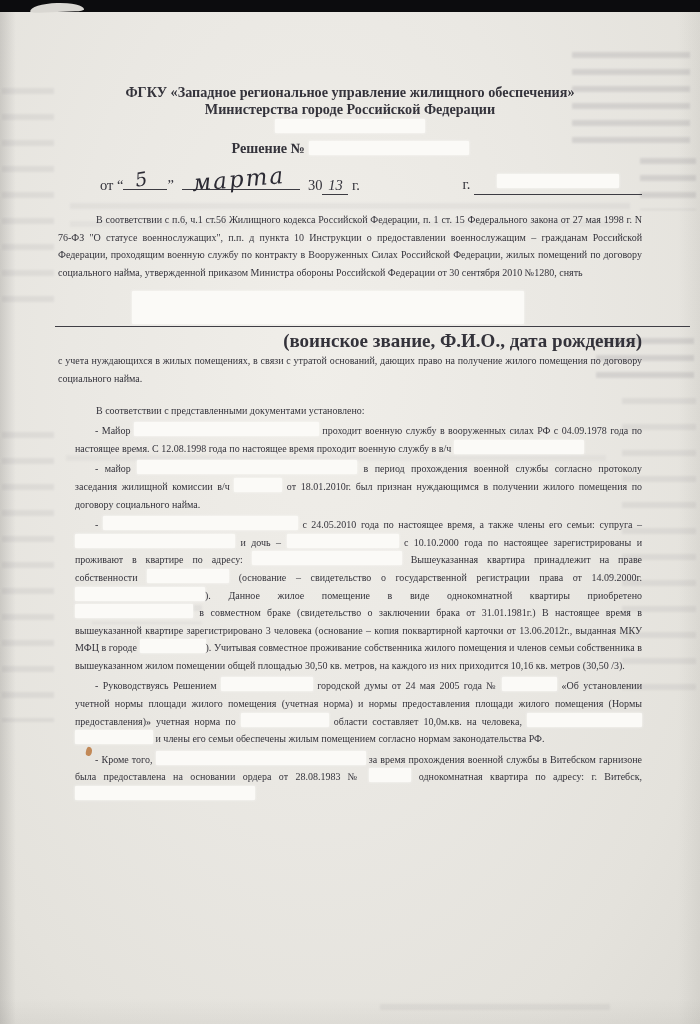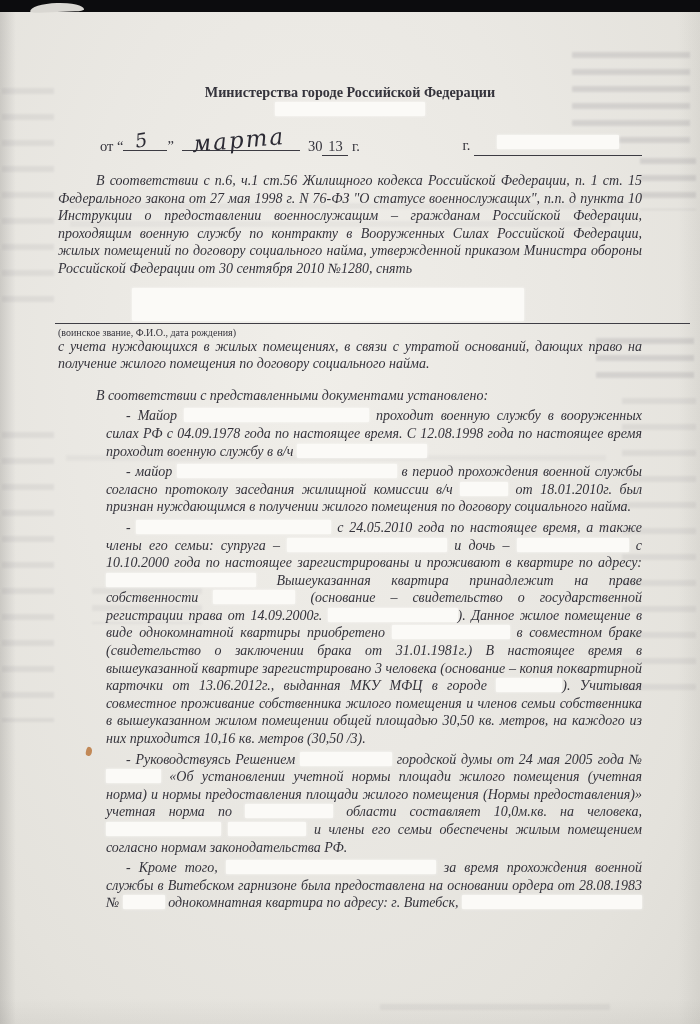--- a/index.html
+++ b/index.html
@@ -39,33 +39,33 @@
   .doc{position:absolute;top:84px;left:58px;width:584px;}
   .hdr{text-align:center;font-weight:bold;font-size:14.2px;line-height:17px;}
   .title-line{margin-top:5px;}
   .redact{display:inline-block;height:14px;background:#fbfaf7;vertical-align:-2px;border-radius:1px;
     box-shadow:0 0 3px rgba(252,252,250,.9);}
   .dateline{margin-top:10px;display:flex;justify-content:space-between;align-items:flex-end;
     font-size:14.5px;padding-left:42px;height:28px;}
   .u{display:inline-block;border-bottom:1.3px solid #3c3b42;text-align:center;}
   .day-u{width:44px;position:relative;height:20px;}
   .month-u{width:118px;margin:0 8px;position:relative;height:20px;}
-  .year-u{width:26px;}
+  .year-u{width:26px;font-style:italic;}
   .city-u{width:168px;height:20px;text-align:center;}
   .city-u .redact{margin-bottom:3px;width:122px;}
   .hw{font-style:italic;font-family:"DejaVu Serif", serif;color:#2c2b34;}
   .hw.day{position:absolute;left:12px;bottom:-1px;font-size:19px;transform:rotate(-9deg);}
   .hw.month{position:absolute;left:10px;bottom:-3px;font-size:23px;letter-spacing:2px;transform:rotate(-5deg);}
-  .para{margin:0;font-size:14px;line-height:17.6px;text-align:justify;font-style:italic;}
+  .para{margin:0;font-size:10px;line-height:17.6px;text-align:justify;}
   .para.indent{text-indent:38px;}
-  .para.bullet{margin-left:48px;text-indent:20px;}
+  .para.bullet{margin-left:17px;text-indent:20px;}
   .subject-area{margin-top:10px;}
   .subject-redact{display:block;margin-left:74px;width:392px;height:33px;vertical-align:baseline;}
   .sig-line{height:0;border-bottom:1.4px solid #3f3e45;margin:2px -48px 0 -3px;}
-  .caption{text-align:left;font-size:10px;margin-top:3px;}
+  .caption{text-align:right;font-size:19px;margin-top:3px;font-weight:bold;}
 </style>
 </head>
 <body>
 
 <div class="scan">
   <div class="top-bar"></div>
   <div class="corner-notch"></div>
 
   <div class="smudge s1"></div>
   <div class="smudge s2"></div>
@@ -75,23 +75,28 @@
   <div class="smudge s6"></div>
   <div class="smudge sparse s7"></div>
   <div class="smudge sparse s8"></div>
   <div class="smudge s9"></div>
   <div class="smudge s10"></div>
   <div class="smudge s11"></div>
   <div class="speck"></div>
 
   <div class="doc">
     <div class="hdr">
+      <div>ФГКУ «Западное региональное управление жилищного обеспечения»</div>
       <div>Министерства городе Российской Федерации</div>
       <div>
         <span class="redact" style="width:150px"></span>
+      </div>
+      <div class="title-line">
+        <span>Решение №</span>
+        <span class="redact" style="width:160px"></span>
       </div>
     </div>
 
     <div class="dateline">
       <div>
         <span>от “</span><span class="u day-u"><span class="hw day">5</span></span><span>”</span><span class="u month-u"><span class="hw month">марта</span></span><span>30</span><span class="u year-u">13</span>&nbsp;<span>г.</span>
       </div>
       <div>
         <span>г.</span>
         <span class="u city-u"><span class="redact"></span></span>

